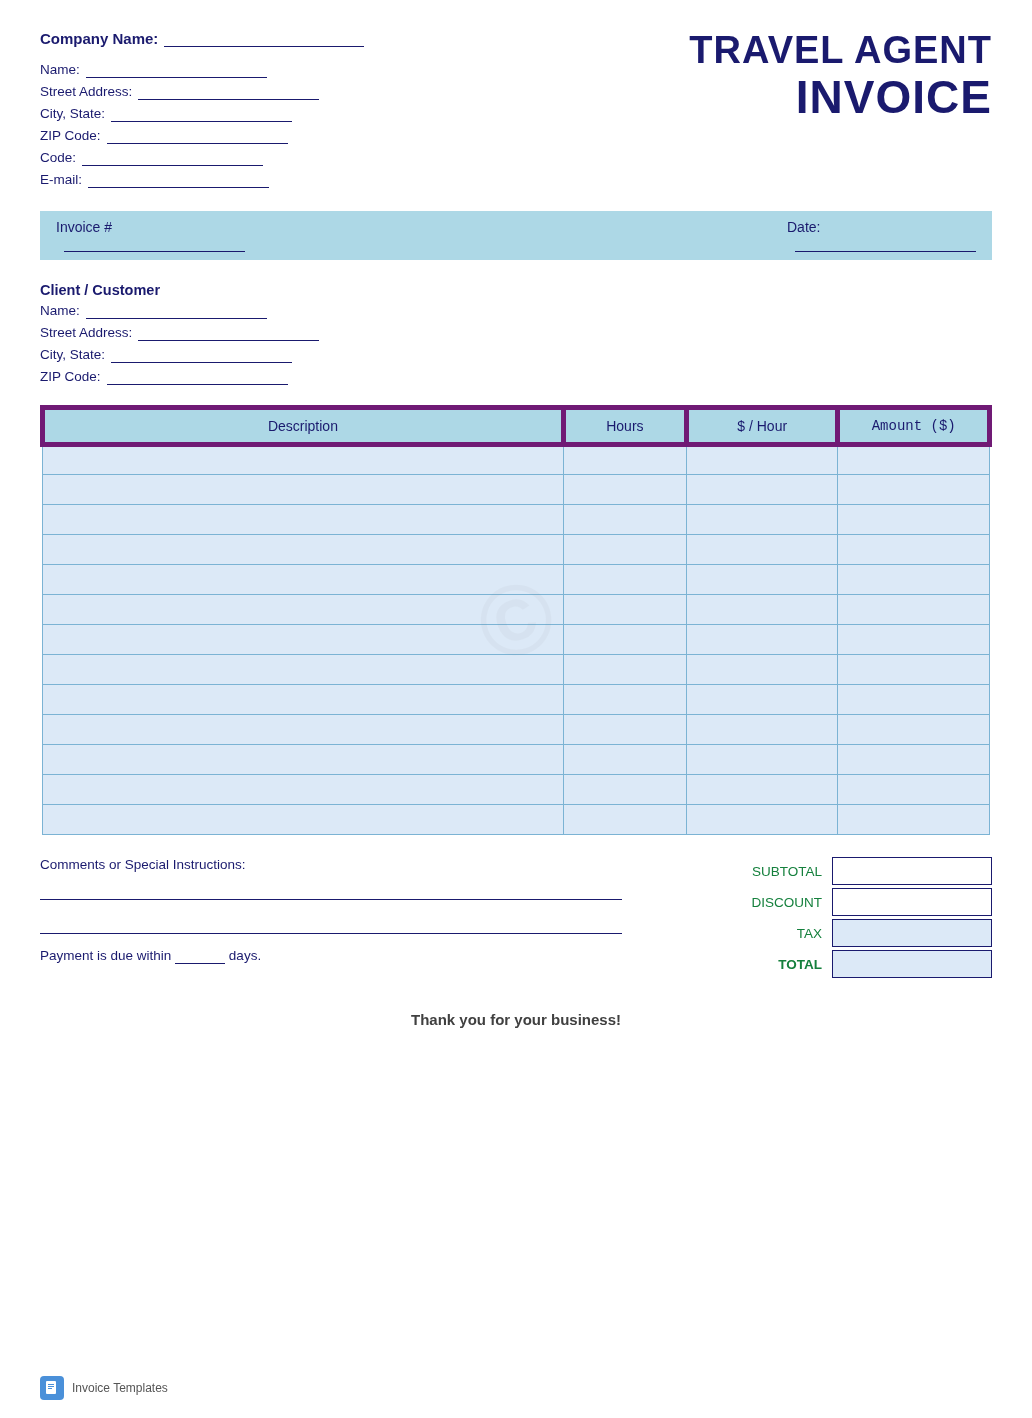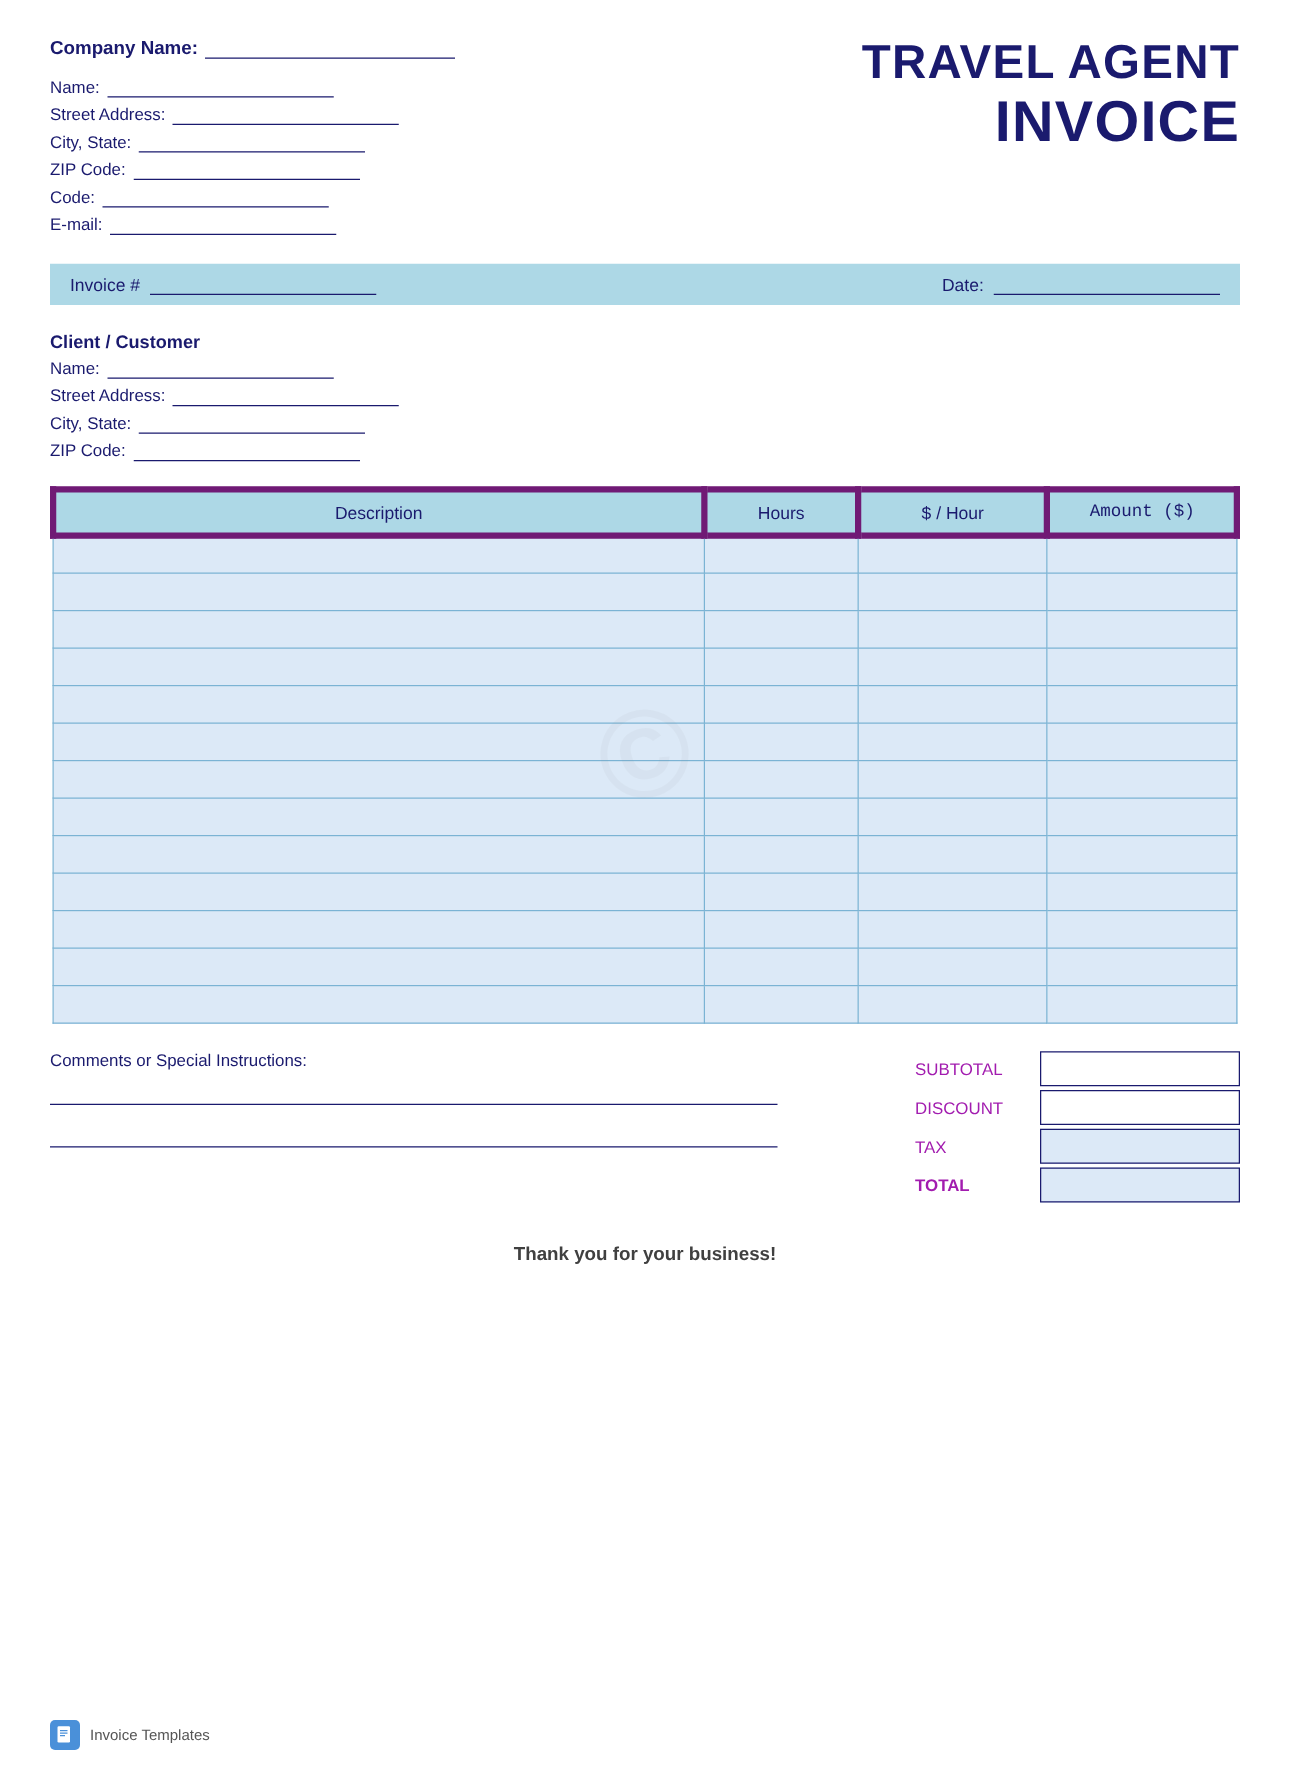--- a/index.html
+++ b/index.html
@@ -86,23 +86,24 @@
       background: #add8e6;
       display: flex;
       justify-content: space-between;
       align-items: center;
       padding: 8px 16px;
       margin-bottom: 22px;
     }
     .invoice-bar .left-part,
     .invoice-bar .right-part {
       display: flex;
-      align-items: center;
+      align-items: flex-start;
       font-size: 14px;
       color: #1a1a6e;
+      flex-direction: column;
     }
     .invoice-bar label {
       font-weight: normal;
       color: #1a1a6e;
     }
     .invoice-bar .underline-field {
       min-width: 160px;
       border-bottom-color: #1a1a6e;
     }
 
@@ -203,22 +204,23 @@
       min-width: 340px;
     }
     .totals-row {
       display: flex;
       align-items: center;
       margin-bottom: 3px;
       justify-content: flex-end;
     }
     .totals-row .totals-label {
       font-size: 13.5px;
-      color: #a21caf;
+      color: #15803d;
       min-width: 100px;
+      text-align: right;
       padding-right: 10px;
     }
     .totals-row .totals-label.bold {
       font-weight: bold;
     }
     .totals-row .totals-box {
       border: 1.5px solid #1a1a6e;
       width: 160px;
       height: 28px;
       background: #fff;
@@ -454,20 +456,25 @@
       </tbody>
   </table>
 </div>
 
 <div class="bottom-section">
 
   <div class="comments-section">
     <div class="comments-label">Comments or Special Instructions:</div>
     <span class="comments-underline"></span>
     <span class="comments-underline"></span>
+    <div class="payment-due">
+      <span>Payment is due within</span>
+      <input class="days-field" type="text" style="">
+      <span>days.</span>
+    </div>
   </div>
 
   <div class="totals-section">
     <div class="totals-row">
       <span class="totals-label">SUBTOTAL</span>
       <div class="totals-box"></div>
     </div>
     <div class="totals-row">
       <span class="totals-label">DISCOUNT</span>
       <div class="totals-box"></div>

